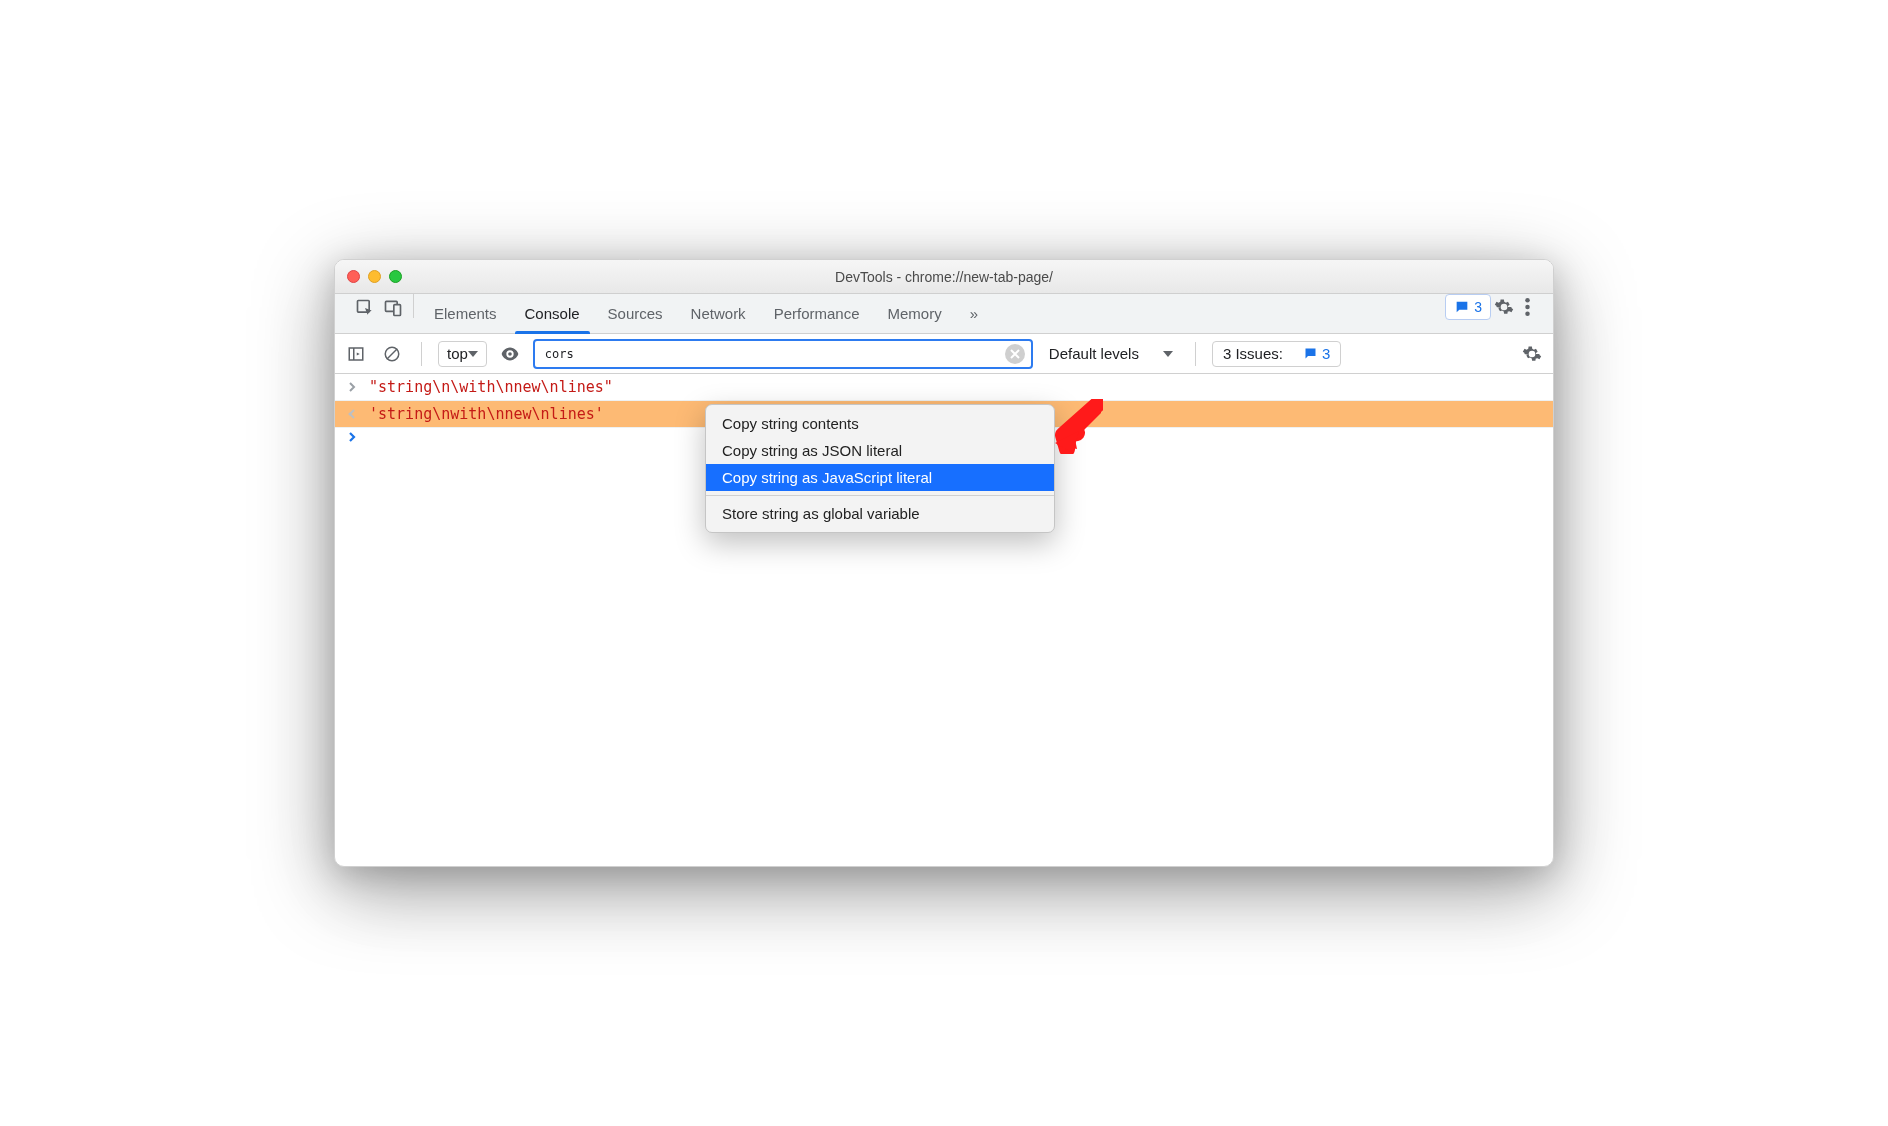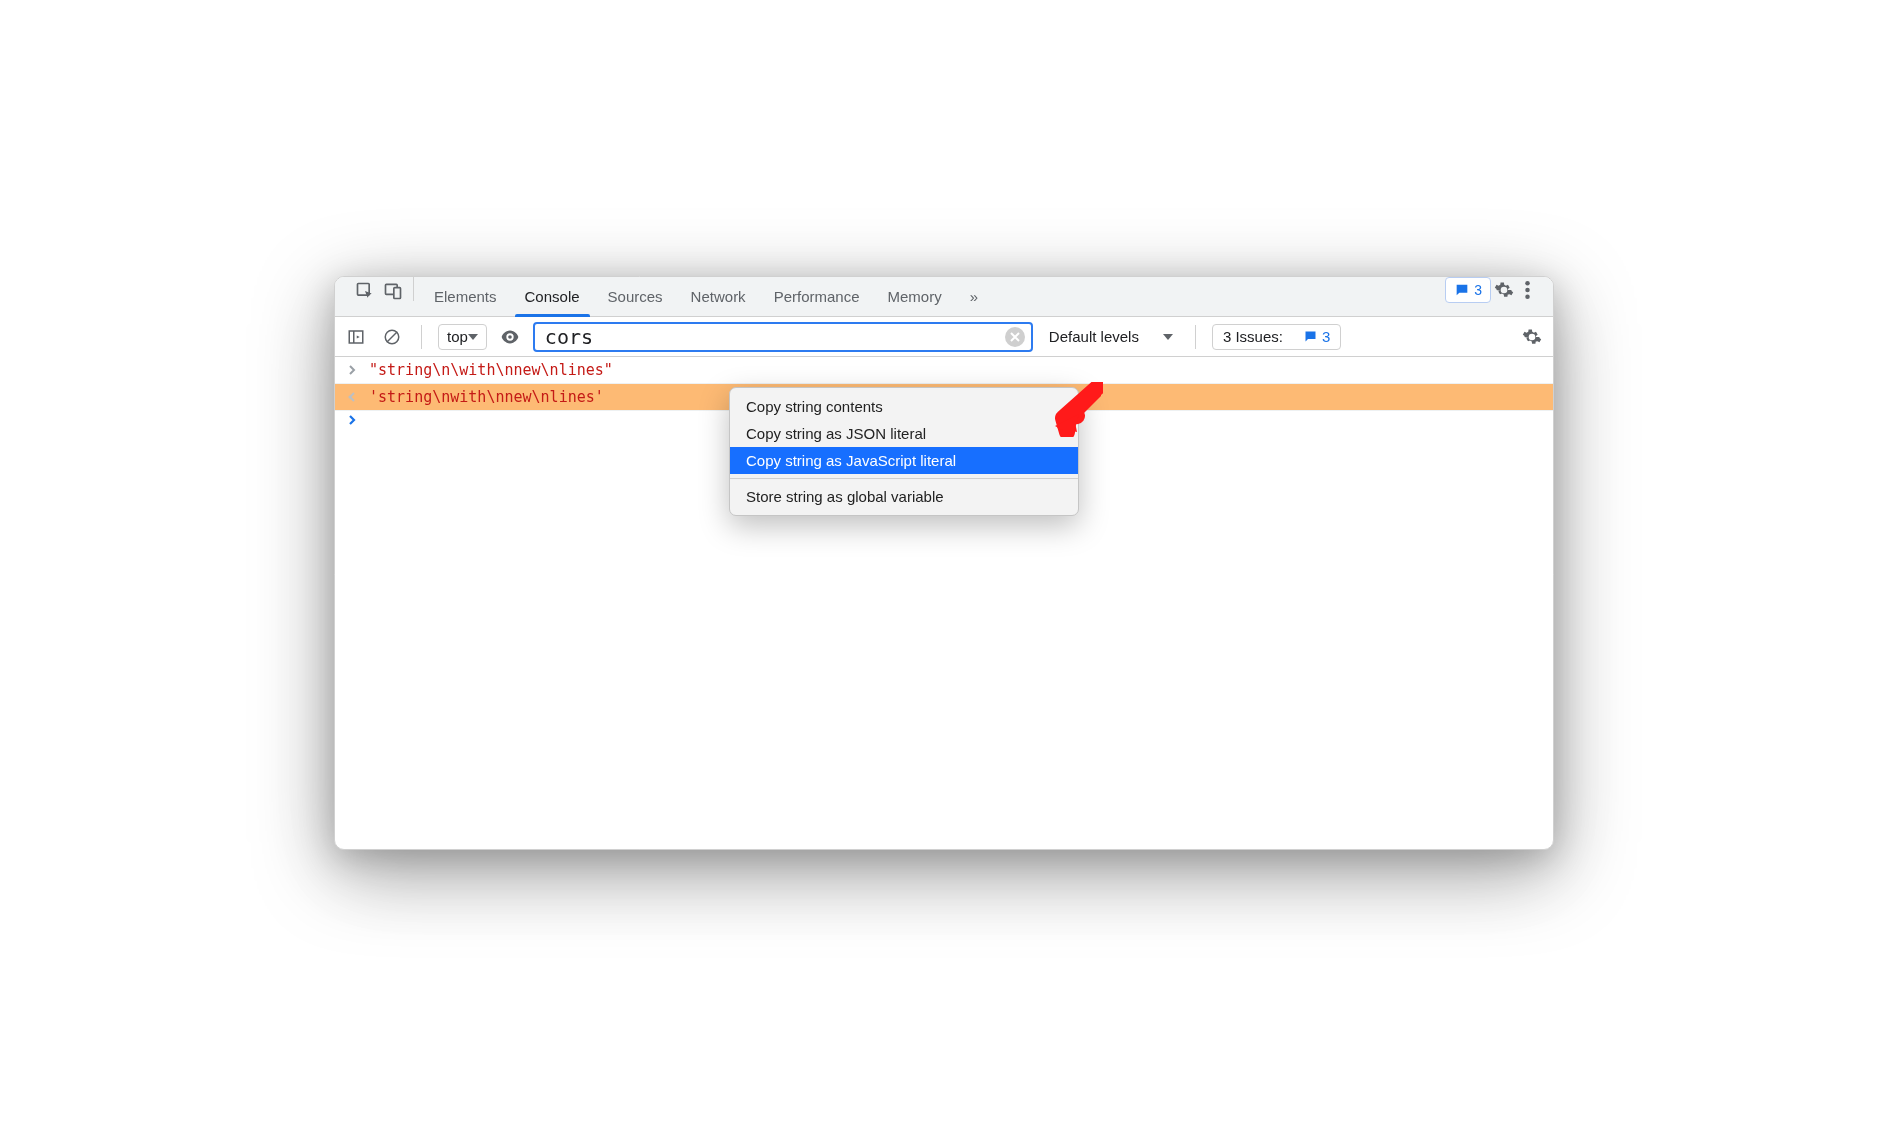--- a/index.html
+++ b/index.html
@@ -87,21 +87,21 @@
 }
 .caret-down { display:inline-block; width:0; height:0; border-left:5px solid transparent; border-right:5px solid transparent; border-top:6px solid #5f6368; }
 .filter-input-wrap {
   flex: 0 0 500px;
   display: flex; align-items: center;
   border: 2px solid #2d7bf0; border-radius: 4px;
   background: #fff; height: 30px; padding: 0 6px 0 10px;
 }
 .filter-input {
   flex:1; border:none; outline:none;
-  font-family: Menlo, Consolas, monospace; font-size: 20px; color:#202124;
+  font-family: Menlo, Consolas, monospace; font-size: 12px; color:#202124;
   background: transparent;
 }
 .clear-x {
   width:20px; height:20px; border-radius:50%; background:#cfcfcf;
   display:flex; align-items:center; justify-content:center; color:#fff;
   cursor:pointer; font-size:14px; font-weight:bold;
 }
 .levels {
   display:flex; align-items:center; gap:24px; color:#202124; cursor:pointer;
   padding: 0 6px;
@@ -135,40 +135,47 @@
   width: 350px;
   background: #f3f3f3;
   border: 1px solid #c5c5c5;
   border-radius: 7px;
   box-shadow: 0 10px 30px rgba(0,0,0,0.25);
   padding: 5px 0;
   overflow: hidden;
   font-family: -apple-system, BlinkMacSystemFont, sans-serif;
   font-size: 15px;
   color: #222;
-  margin-left: 24px;
 }
 .mi { padding: 5px 16px; cursor:pointer; }
 .mi.sel { background: #176fff; color: #fff; }
 .msep { height:1px; background:#d0d0d0; margin: 4px 0; }
 .red-arrow {
   position: absolute;
   top: 25px;
   left: 718px;
   width: 50px; height: 55px;
   pointer-events: none;
 }
 svg { display:block; }
 </style>
 </head>
 <body>
 
 <div class="outer">
 <div class="window">
 
+  <div class="titlebar">
+    <div class="traffic">
+      <div class="dot red"></div>
+      <div class="dot yellow"></div>
+      <div class="dot green"></div>
+    </div>
+    <div class="title">DevTools - chrome://new-tab-page/</div>
+  </div>
 
   <div class="tabbar">
     <div class="tool-icon">
       <svg width="20" height="20" viewBox="0 0 24 24" fill="none" stroke="#5f6368" stroke-width="2">
         <rect x="3" y="3" width="14" height="14" rx="1"></rect>
             <path d="M12 12 l8 3 -3 2 -2 3 z" fill="#5f6368" stroke="none"></path>
       </svg>
     </div>
     <div class="tool-icon">
       <svg width="20" height="20" viewBox="0 0 24 24" fill="none" stroke="#5f6368" stroke-width="2">

